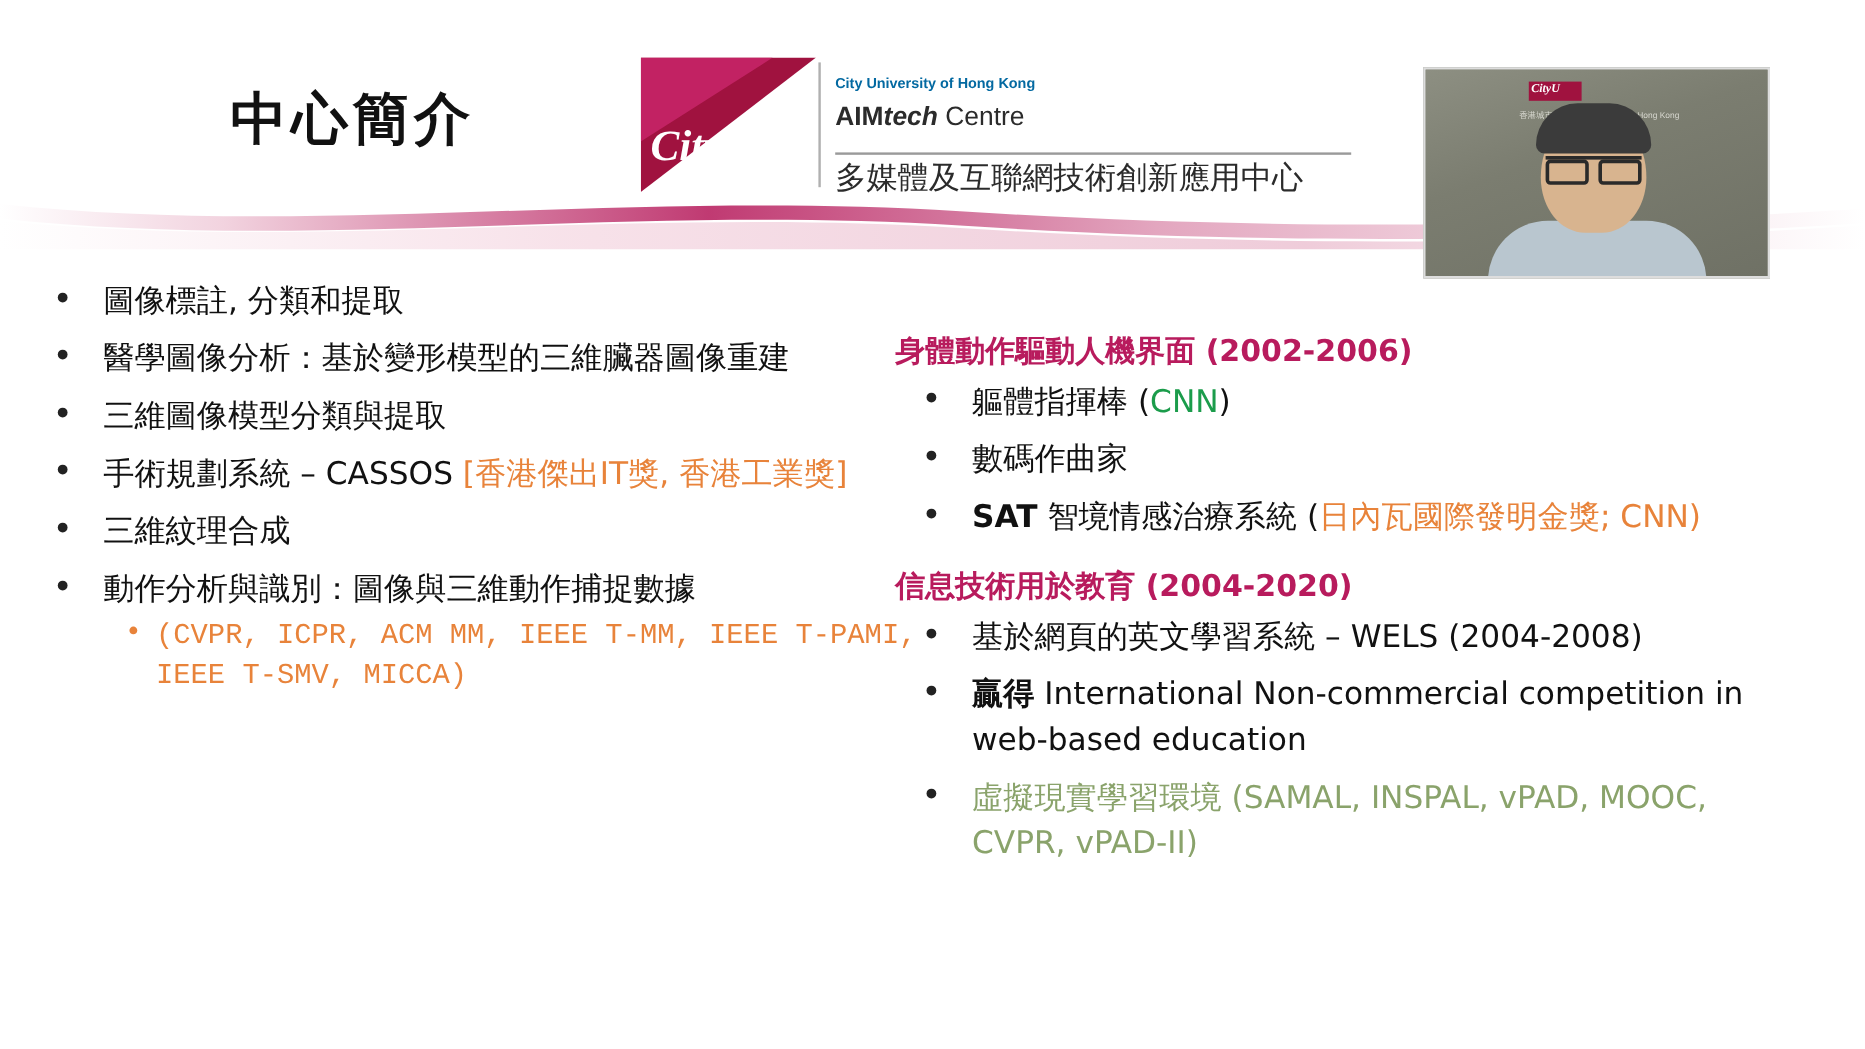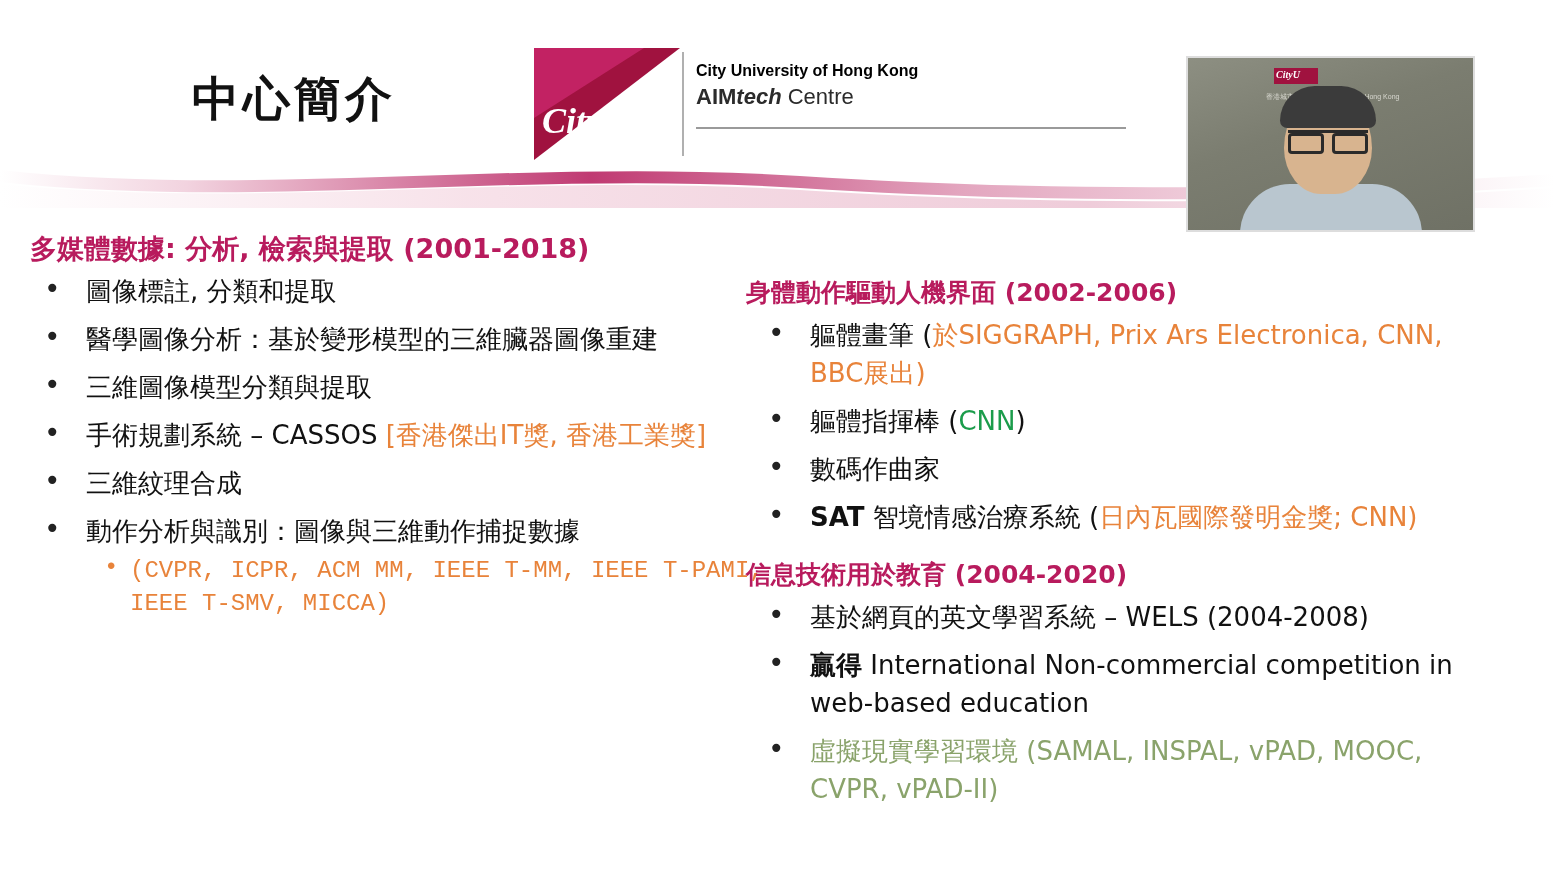--- a/index.html
+++ b/index.html
@@ -79,23 +79,23 @@
     left: 148px;
     top: 4px;
     width: 2px;
     height: 104px;
     background: #b0b0b0;
   }
   .logo-line1 {
     position: absolute;
     left: 162px;
     top: 14px;
-    font-size: 16px;
-    font-weight: bold;
-    color: #000000;
+    font-size: 12px;
+    font-weight: bold;
+    color: #0369a1;
   }
   .logo-line2 {
     position: absolute;
     left: 162px;
     top: 36px;
     font-size: 22px;
     color: #2b2b2b;
   }
   .logo-line2 .aim {
     font-weight: bold;
@@ -306,20 +306,21 @@
   <div class="logo-wrap">
     <div class="logo-mark">
       <div class="tri-dark"></div>
       <div class="tri-light"></div>
       <div class="cityu-text">CityU</div>
     </div>
     <div class="logo-divider"></div>
     <div class="logo-line1">City University of Hong Kong</div>
     <div class="logo-line2"><span class="aim">AIM</span><span class="tech">tech</span><span> Centre</span></div>
     <div class="logo-rule"></div>
+    <div class="logo-line3">多媒體及互聯網技術創新應用中心</div>
   </div>
 
   <svg class="header-wave" viewBox="0 0 1554 44" preserveAspectRatio="none">
     <defs>
       <linearGradient id="wg" x1="0" y1="0" x2="1" y2="0">
         <stop offset="0%" stop-color="#ffffff"></stop>
         <stop offset="12%" stop-color="#f2d3df"></stop>
         <stop offset="38%" stop-color="#c03a72"></stop>
         <stop offset="62%" stop-color="#e3a6bf"></stop>
         <stop offset="88%" stop-color="#f7e6ec"></stop>
@@ -345,41 +346,39 @@
 City University of Hong Kong</div>
   <div class="video-body"></div>
   <div class="video-person-head"></div>
   <div class="video-person-hair"></div>
   <div class="video-glasses"></div>
 </div>
 
 <div class="columns">
 
   <div class="col col-left">
-    <div class="sec-head">多媒體數據: 分析, 檢索與提取 (2001-2018)</div>
     <ul class="bullets">
       <li><span>圖像標註, 分類和提取</span></li>
       <li><span>醫學圖像分析：基於變形模型的三維臟器圖像重建</span></li>
       <li><span>三維圖像模型分類與提取</span></li>
       <li><span>手術規劃系統 – CASSOS </span><span class="orange">[香港傑出IT獎, 香港工業獎]</span></li>
       <li><span>三維紋理合成</span></li>
       <li>
         <span>動作分析與識別：圖像與三維動作捕捉數據</span>
         <ul class="subbullets">
           <li><span>(CVPR, ICPR, ACM MM, IEEE T-MM, IEEE T-PAMI, IEEE T-SMV, MICCA)</span></li>
         </ul>
       </li>
     </ul>
   </div>
 
   <div class="col col-right">
 
     <div class="sec-head">身體動作驅動人機界面 (2002-2006)</div>
     <ul class="bullets">
-      <li><span>軀體畫筆 (</span><span class="orange">於SIGGRAPH, Prix Ars Electronica, CNN, BBC展出</span><span class="orange">)</span></li>
       <li><span>軀體指揮棒 (</span><span class="green">CNN</span><span>)</span></li>
       <li><span>數碼作曲家</span></li>
       <li><span class="bold">SAT</span><span> 智境情感治療系統 (</span><span class="orange">日內瓦國際發明金獎; CNN</span><span class="orange">)</span></li>
     </ul>
 
     <div class="sec-head" style="margin-top:22px;">信息技術用於教育 (2004-2020)</div>
     <ul class="bullets">
       <li><span>基於網頁的英文學習系統 – WELS (2004-2008)</span></li>
       <li><span class="bold">贏得</span><span> International Non-commercial competition in web-based education</span></li>
       <li class="olive"><span class="olive">虛擬現實學習環境 (SAMAL, INSPAL, vPAD, MOOC, CVPR, vPAD-II)</span></li>

